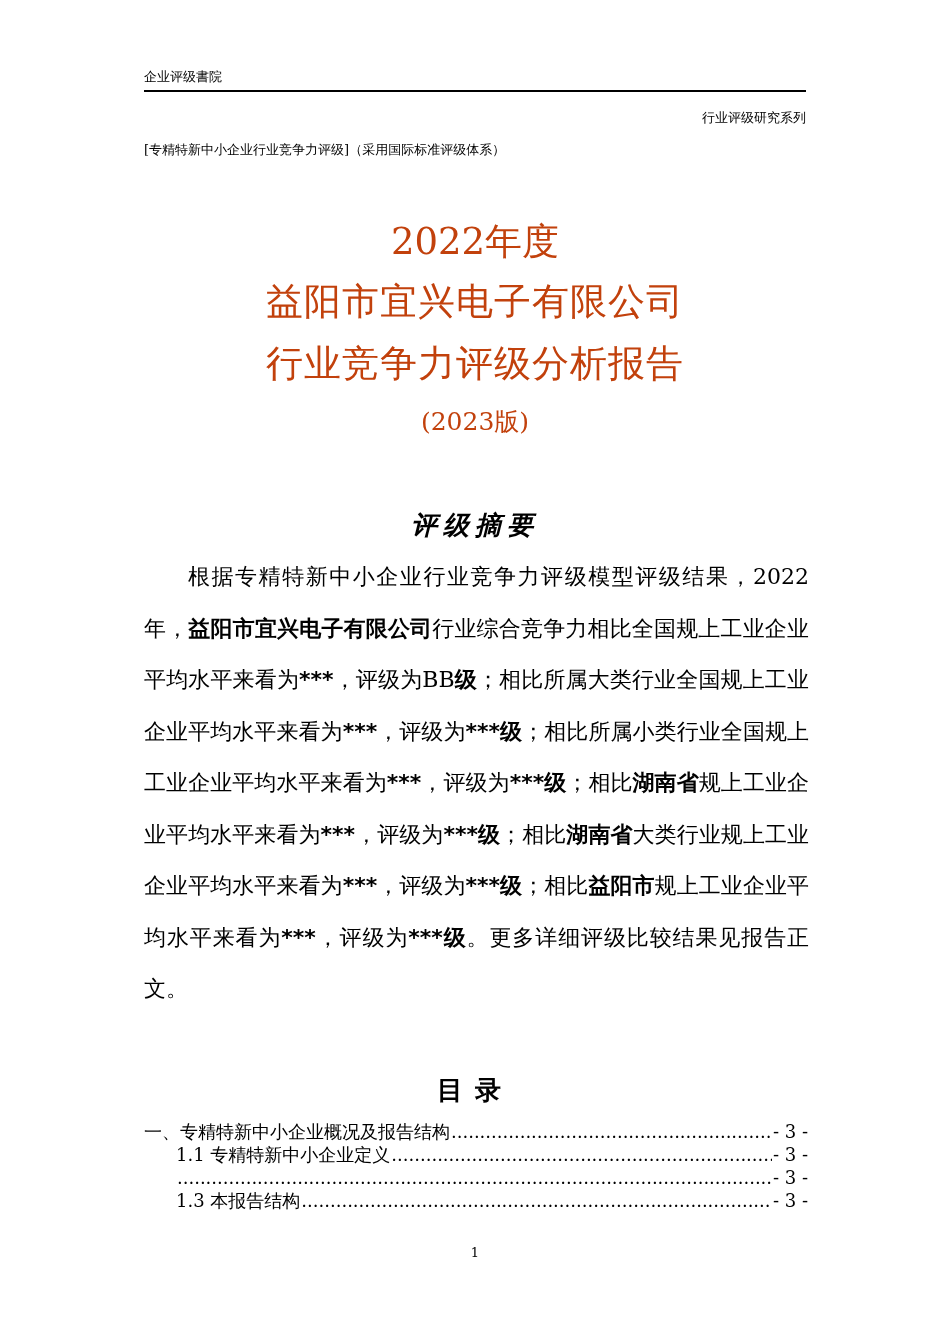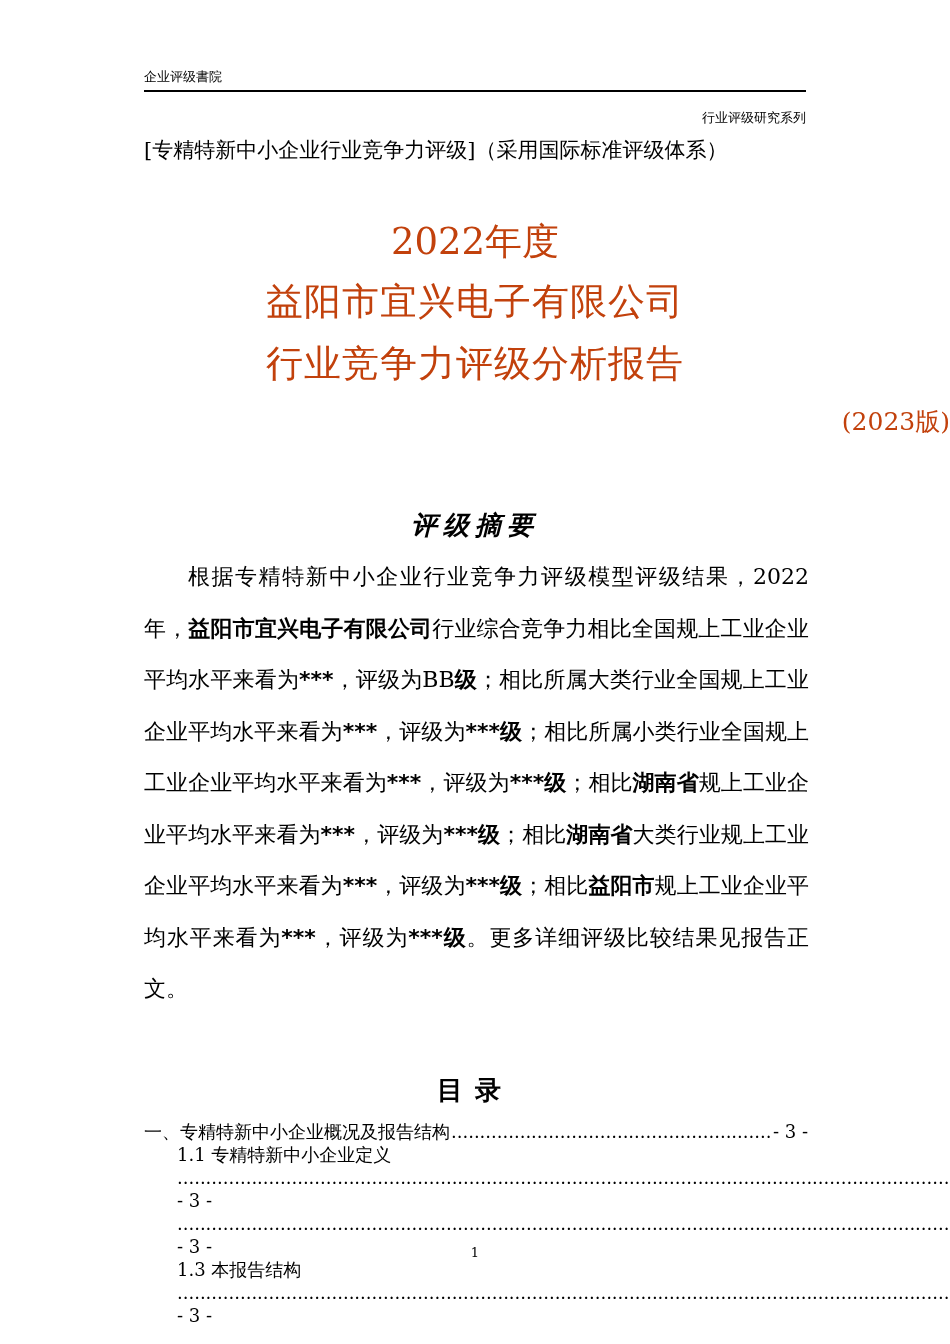--- a/index.html
+++ b/index.html
@@ -26,36 +26,36 @@
       font-size: 13px;
       line-height: 20px;
     }
     .page-header .left { position: absolute; left: 0; top: 0; font-family: Liberation Mono, monospace; }
     .page-header .right { position: absolute; right: 0; top: 0; margin-top: 40px; }
 
     .series-line {
       position: absolute;
       left: 144px;
       top: 138px;
-      font-size: 21px;
+      font-size: 13px;
       line-height: 24px;
       white-space: nowrap;
     }
 
     .title-block {
       position: absolute;
       left: 0;
       width: 950px;
       text-align: center;
       color: #c2410c;
     }
     .t-year { top: 218px; font-size: 37px; line-height: 48px; }
     .t-company { top: 278px; font-size: 37px; line-height: 48px; letter-spacing: 1px; }
     .t-report { top: 340px; font-size: 37px; line-height: 48px; letter-spacing: 1px; }
-    .t-edition { top: 404px; font-size: 25px; line-height: 36px; text-align: right; }
+    .t-edition { top: 404px; font-size: 25px; line-height: 36px; }
 
     .summary-heading {
       position: absolute;
       left: 0;
       width: 950px;
       top: 505px;
       text-align: center;
       font-family: "DejaVu Sans", "Liberation Sans", sans-serif;
       font-weight: bold;
       font-size: 26px;
@@ -99,21 +99,21 @@
       top: 1120px;
       width: 664px;
       font-size: 18px;
       line-height: 23px;
     }
     .toc-row {
       display: flex;
       align-items: baseline;
       white-space: nowrap;
     }
-    .toc-row.level-2 { padding-left: 32px; flex-direction: column; }
+    .toc-row.level-2 { padding-left: 32px; }
     .toc-row .toc-title { flex: 0 0 auto; }
     .toc-row .toc-dots {
       flex: 1 1 auto;
       overflow: hidden;
       margin: 0 1px;
       color: #000;
     }
     .toc-row .toc-dots::before {
       content: "..................................................................................................................................................................................................................";
       letter-spacing: 0px;

